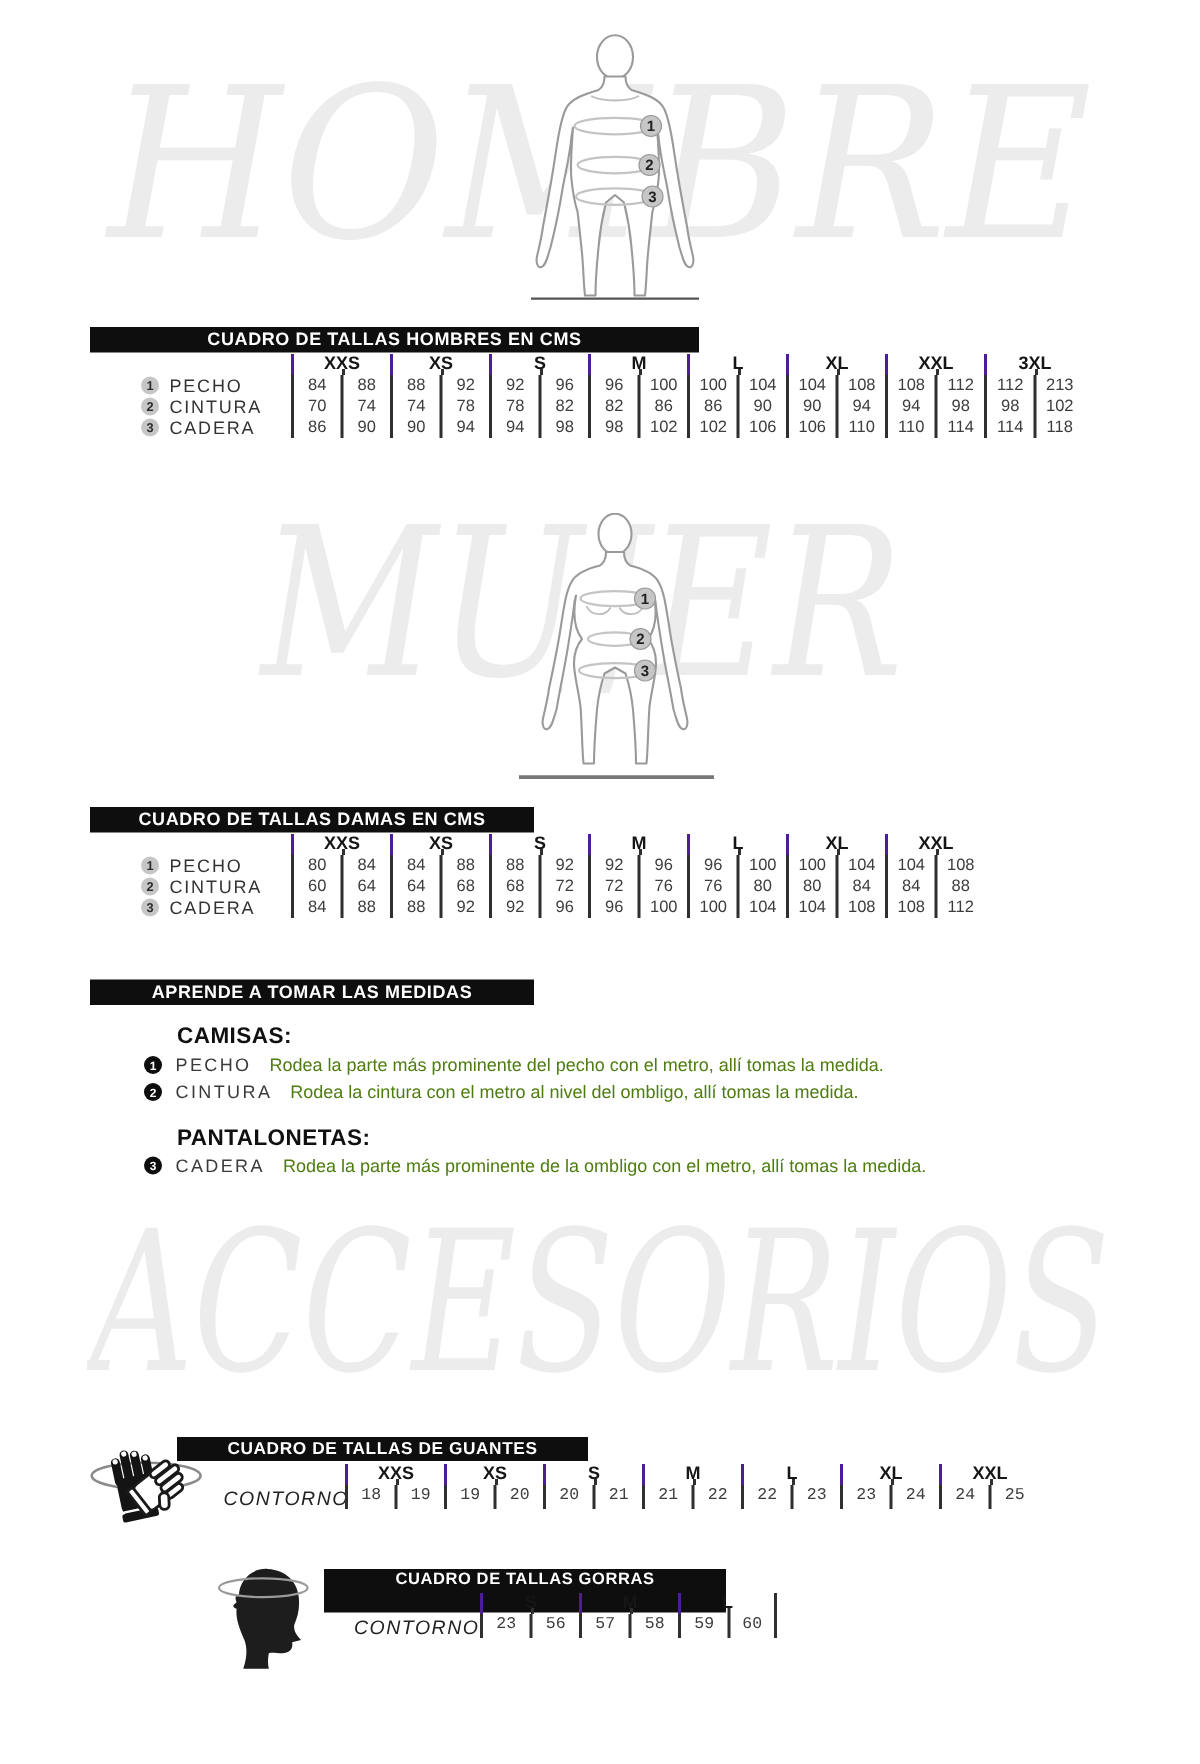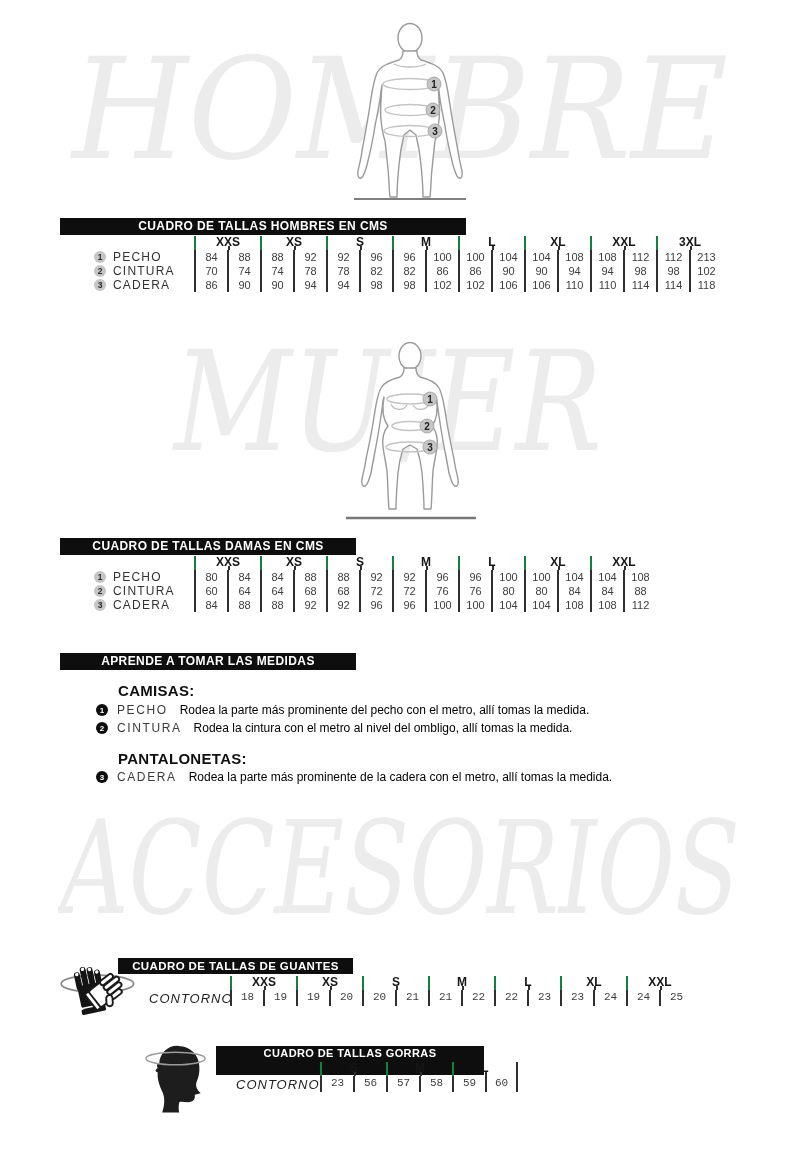--- a/index.html
+++ b/index.html
@@ -15,32 +15,32 @@
   .rlabels{display:flex;flex-direction:column;flex:0 0 auto;}
   .rlabels.vcenter{justify-content:flex-end;font-style:italic;}
   .rspacer{height:14px;}
   .rlab{height:14px;display:flex;align-items:center;gap:7px;padding-left:6px;}
   .circ{width:12px;height:12px;border-radius:50%;background:#c6c6c6;color:#2b2b2b;
         font-size:8.5px;font-weight:bold;display:flex;align-items:center;justify-content:center;flex:0 0 auto;}
   .rtext{font-size:12px;letter-spacing:1.2px;color:#333;}
   .contorno{font-size:13px;letter-spacing:1px;color:#222;padding-left:4px;}
   .stable{display:grid;align-content:start;}
   .shead{height:14px;line-height:13px;text-align:center;font-size:12px;font-weight:bold;
-         color:#161616;border-left:2px solid #15803d;position:relative;}
+         color:#161616;border-left:2px solid #4c1d95;position:relative;}
   .shead::after{content:'';position:absolute;left:50%;bottom:0;width:2px;height:4px;background:#2f2f2f;}
   .scell{height:14px;line-height:14px;text-align:center;font-size:11px;color:#3d3d3d;
          border-left:2px solid #2f2f2f;}
   .ce{border-right:2px solid #2f2f2f;}
   .single .scell{height:16px;line-height:15px;font-family:Liberation Mono, monospace;}
   .mhead{position:absolute;font-size:15px;font-weight:bold;color:#101010;letter-spacing:.3px;}
   .mitem{position:absolute;display:flex;align-items:center;}
   .bcirc{width:12px;height:12px;border-radius:50%;background:#0d0d0d;color:#fff;
          font-size:8px;font-weight:bold;display:flex;align-items:center;justify-content:center;flex:0 0 auto;}
   .mlabel{font-size:12px;letter-spacing:1.6px;color:#3a3a3a;margin:0 12px 0 9px;}
-  .mtext{font-size:12px;color:#000000;text-align:center;}
+  .mtext{font-size:12px;color:#4d7c0f;text-align:center;}
 </style>
 </head>
 <body>
 
 <div class="page">
 
   <svg class="wm" style="left:70px;top:48px" width="662" height="122" viewBox="0 0 662 122">
     <text x="2" y="110" font-size="140" textLength="656" lengthAdjust="spacingAndGlyphs">HOMBRE</text>
   </svg>
 
@@ -276,21 +276,21 @@
   </div>
   <div class="mitem" style="left:96px;top:721px">
     <span class="bcirc">2</span>
     <span class="mlabel">CINTURA</span>
     <span class="mtext">Rodea la cintura con el metro al nivel del ombligo, allí tomas la medida.</span>
   </div>
   <div class="mhead" style="left:118px;top:750px">PANTALONETAS:</div>
   <div class="mitem" style="left:96px;top:770px">
     <span class="bcirc">3</span>
     <span class="mlabel">CADERA</span>
-    <span class="mtext">Rodea la parte más prominente de la cadera con el metro, allí tomas la medida.</span>
+    <span class="mtext">Rodea la parte más prominente de la ombligo con el metro, allí tomas la medida.</span>
   </div>
 
   <svg class="wm" style="left:58px;top:812px" width="686" height="112" viewBox="0 0 686 112">
     <text x="2" y="101" font-size="130" textLength="680" lengthAdjust="spacingAndGlyphs">ACCESORIOS</text>
   </svg>
 
   <svg class="fig" style="left:58px;top:960px" width="82" height="76" viewBox="0 0 104 96">
     <ellipse cx="50" cy="30" rx="46" ry="11" fill="none" stroke="#8a8a8a" stroke-width="2.2"></ellipse>
     <g transform="rotate(-12 42 40)" fill="#141414">
       <rect x="26" y="30" width="30" height="32" rx="7"></rect>
@@ -311,21 +311,21 @@
     <g transform="translate(66,36) rotate(52)" fill="#fff" stroke="#1a1a1a" stroke-width="2.4" stroke-linejoin="round">
       <rect x="-14" y="0" width="26" height="26" rx="6"></rect>
       <rect x="-15" y="-13" width="6.5" height="19" rx="3.2"></rect>
       <rect x="-7.5" y="-17" width="6.5" height="23" rx="3.2"></rect>
       <rect x="0" y="-15" width="6.5" height="21" rx="3.2"></rect>
       <rect x="7" y="-10" width="6.5" height="16" rx="3.2"></rect>
       <rect x="6" y="2" width="14" height="8" rx="4" transform="rotate(35 6 6)"></rect>
       <rect x="-14" y="24" width="26" height="6" rx="2"></rect>
     </g>
   </svg>
-  <div class="bar" style="left:118px;top:958px;width:235px;height:16px;font-size:11.5px;line-height:16px;">
+  <div class="bar" style="left:118px;top:958px;width:274px;height:16px;font-size:11.5px;line-height:16px;">
     <span>CUADRO DE TALLAS DE GUANTES</span>
   </div>
   <div class="table-wrap single" style="left:145px;top:976px">
       <div class="rlabels vcenter" style="width: 85px;">
         <div class="contorno">CONTORNO</div>
       </div>
       <div class="stable" style="grid-template-columns: repeat(14, 33px);">
         <div class="shead" style="grid-column: span 2;">XXS</div>
         <div class="shead" style="grid-column: span 2;">XS</div>
         <div class="shead" style="grid-column: span 2;">S</div>

